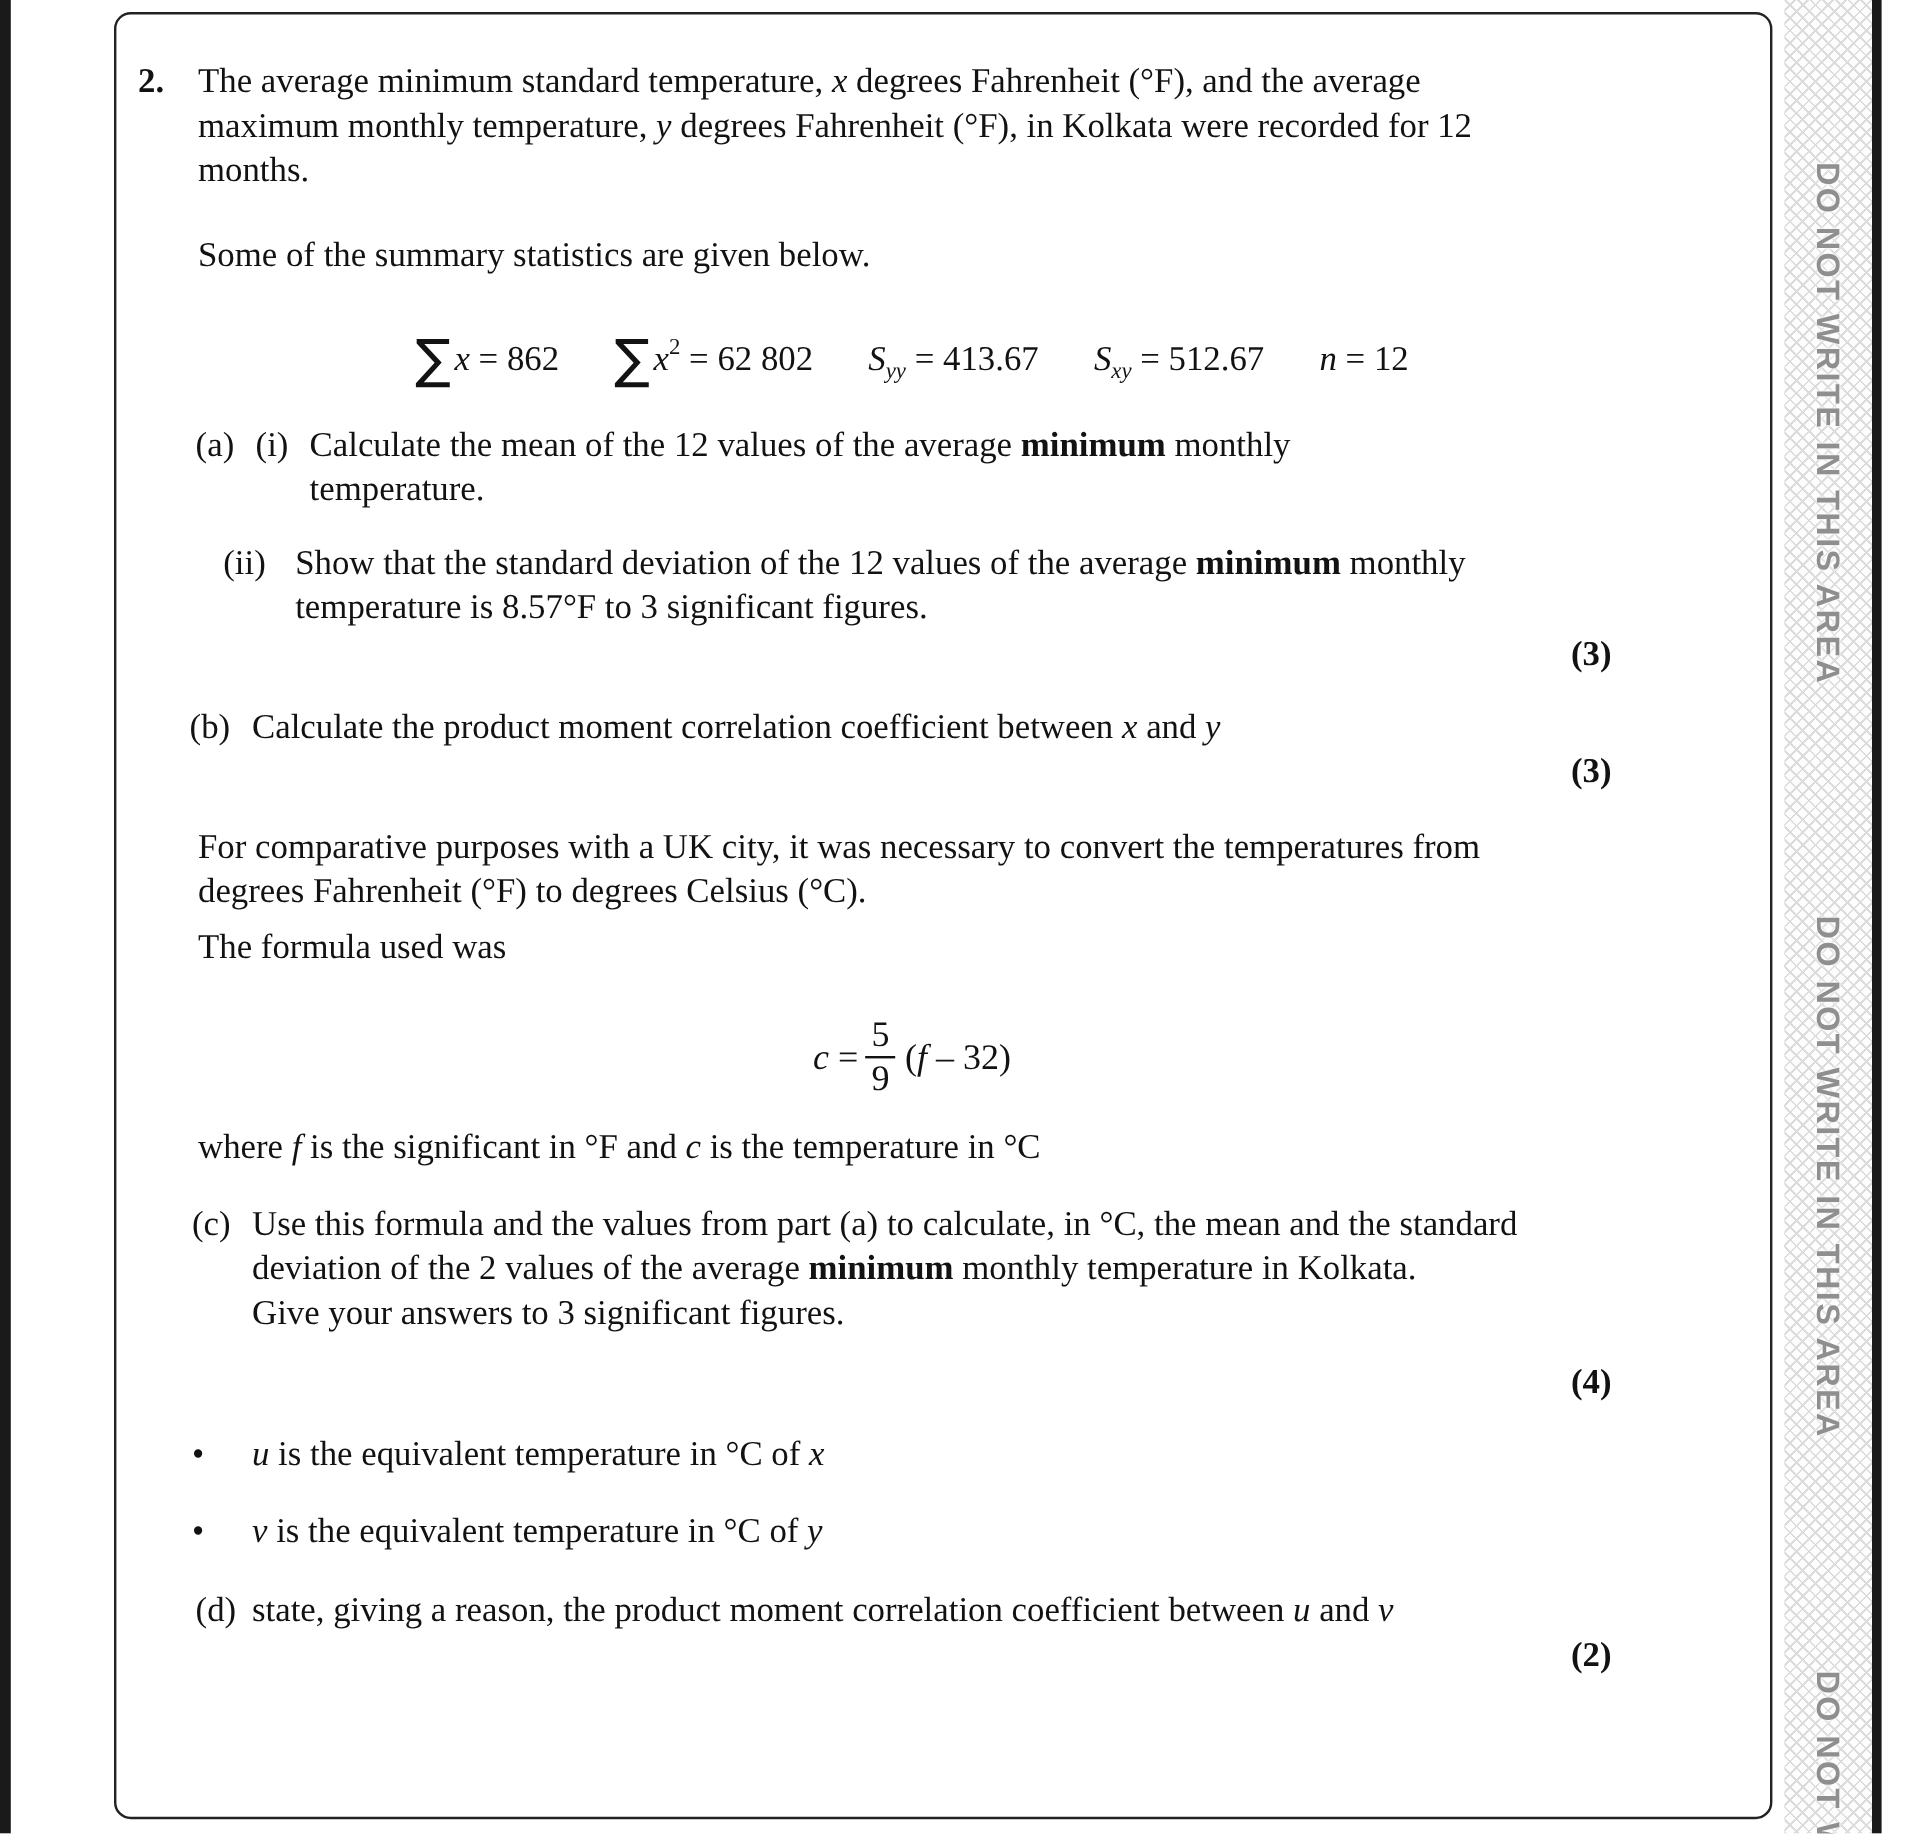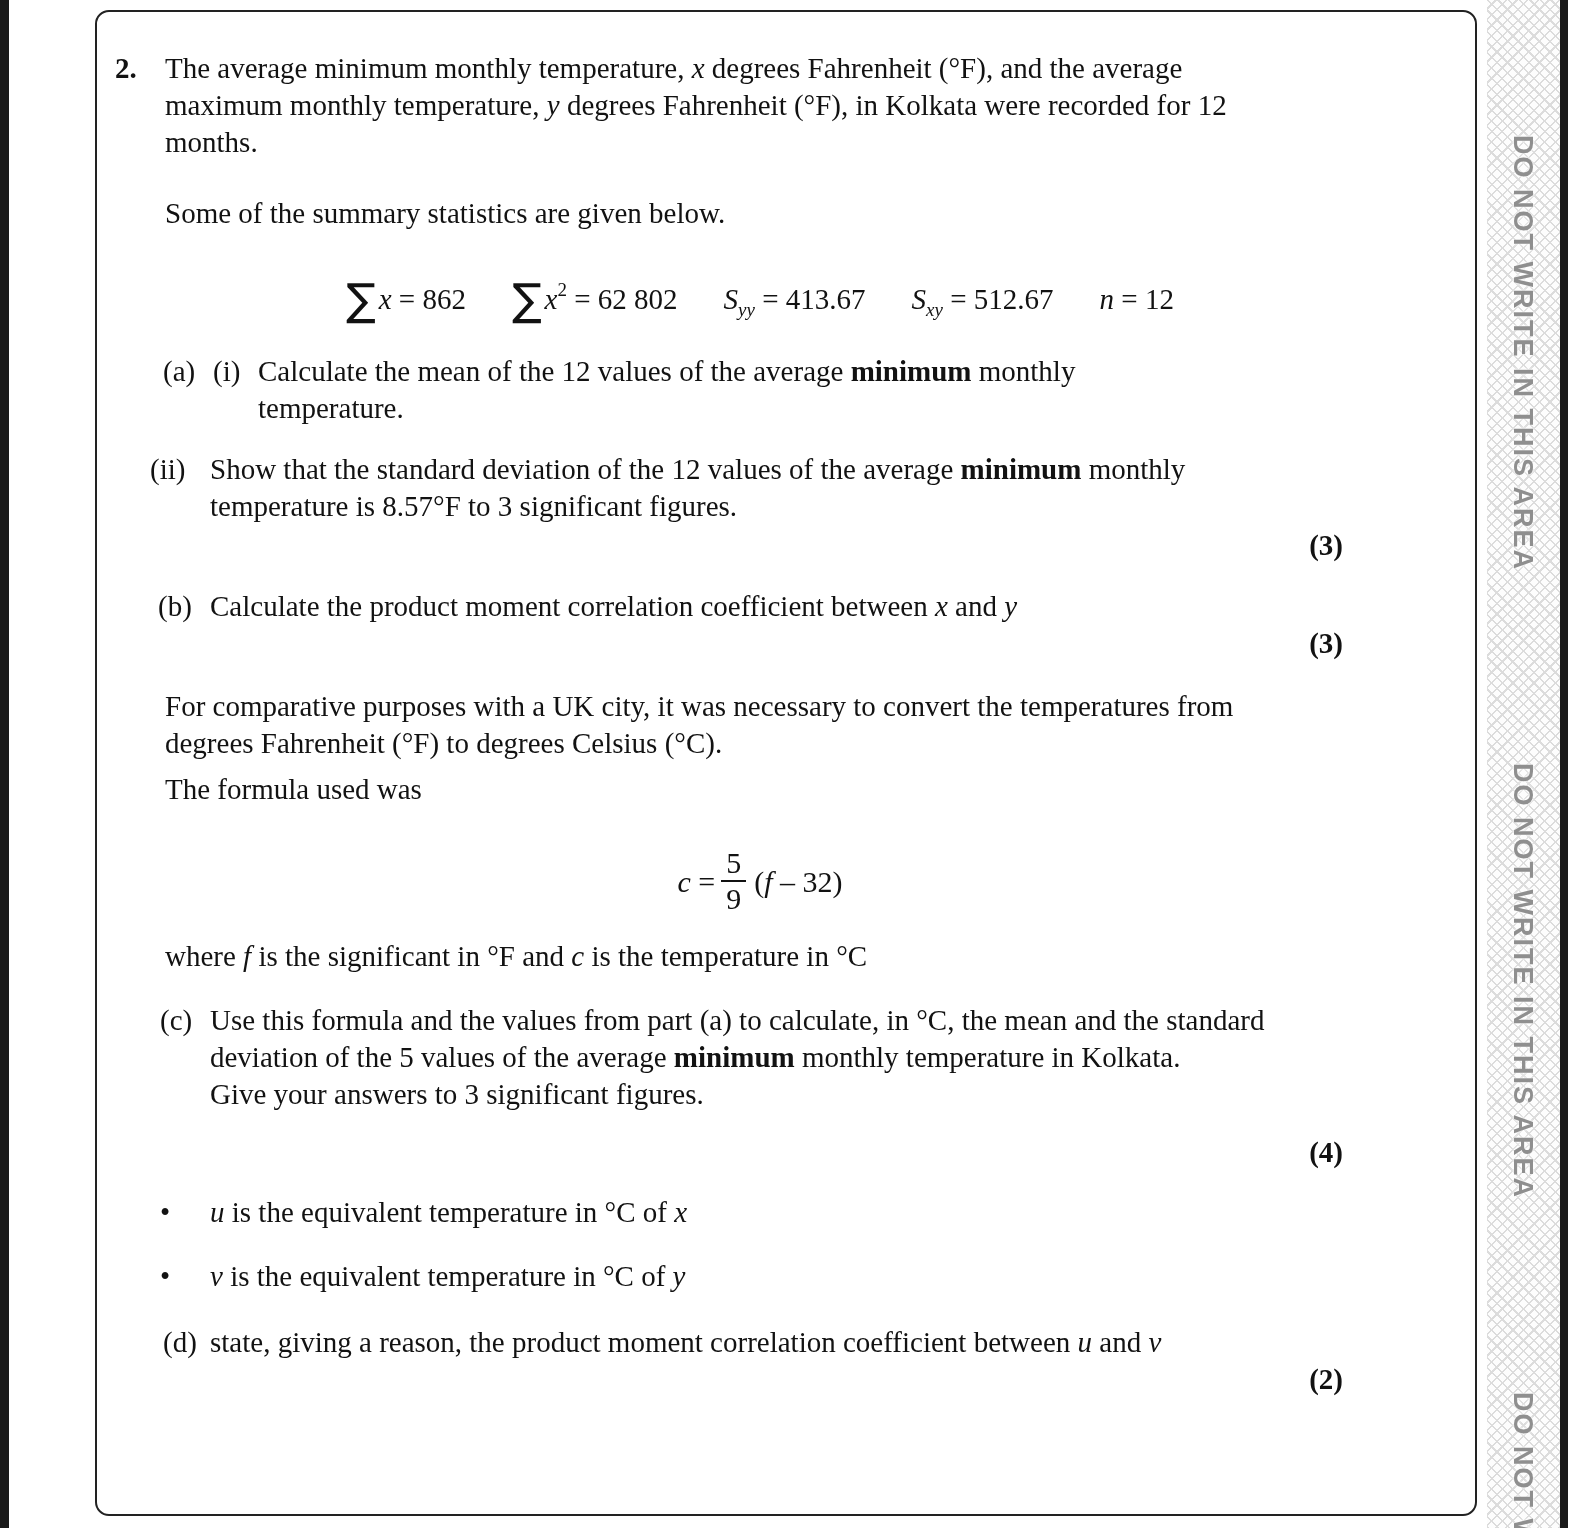--- a/index.html
+++ b/index.html
@@ -58,21 +58,21 @@
     font-family:"DejaVu Sans", sans-serif;
     font-size:44px; line-height:1; position:relative; top:6px; margin-right:3px;
   }
   .sup { font-size:19px; position:relative; top:-13px; }
   .sub { font-size:19px; position:relative; top:7px; }
 
   .part { display:flex; }
   .plabel { flex:0 0 auto; }
   .ind-a      { margin-left:48px; width:50px; }
   .ind-i      { width:45px; }
-  .ind-ii     { margin-left:35px; width:60px; }
+  .ind-ii     { margin-left:71px; width:60px; }
   .ind-b      { margin-left:43px; width:52px; }
   .ind-c      { margin-left:45px; width:50px; }
   .ind-d      { margin-left:48px; width:47px; }
   .ind-bullet { margin-left:45px; width:50px; }
 
   .part-ai  { margin-top:25px; }
   .part-aii { margin-top:24px; }
   .part-b   { margin-top:24px; }
   .part-c   { margin-top:27px; }
   .part-d   { margin-top:29px; }
@@ -109,21 +109,21 @@
 <body>
 
 <div class="left-edge"></div>
 
 <div class="qframe"></div>
 
 <div class="content">
 
   <div class="qrow">
     <span class="qnum">2.</span>
-    <div class="qtext"><span>The average minimum monthly temperature, </span><span style="font-style: italic;">x</span><span> degrees Fahrenheit (°F), and the average maximum monthly temperature, </span><span style="font-style: italic;">y</span><span> degrees Fahrenheit (°F), in Kolkata were recorded for 12 months.</span></div>
+    <div class="qtext"><span>The average minimum standard temperature, </span><span style="font-style: italic;">x</span><span> degrees Fahrenheit (°F), and the average maximum monthly temperature, </span><span style="font-style: italic;">y</span><span> degrees Fahrenheit (°F), in Kolkata were recorded for 12 months.</span></div>
   </div>
 
   <div class="para p-summary">Some of the summary statistics are given below.</div>
 
   <div class="stats">
     <span class="stat"><span class="sum">∑</span><span style="font-style: italic;">x</span><span> = 862</span></span>
     <span class="stat"><span class="sum">∑</span><span style="font-style: italic;">x</span><span class="sup">2</span><span> = 62 802</span></span>
     <span class="stat"><span style="font-style: italic;">S</span><span class="sub" style="font-style: italic;">yy</span><span> = 413.67</span></span>
     <span class="stat"><span style="font-style: italic;">S</span><span class="sub" style="font-style: italic;">xy</span><span> = 512.67</span></span>
     <span class="stat"><span style="font-style: italic;">n</span><span> = 12</span></span>
@@ -160,21 +160,21 @@
       <span class="den">9</span>
     </span>
     <span><span>(</span><span style="font-style: italic;">f</span><span> – 32)</span></span>
   </div>
 
   <div class="para p-where"><span>where </span><span style="font-style: italic;">f</span><span> is the significant in °F and </span><span style="font-style: italic;">c</span><span> is the temperature in °C</span></div>
 
   <div class="part part-c">
     <span class="plabel ind-c">(c)</span>
     <div class="pt-c">
-      <div><span>Use this formula and the values from part (a) to calculate, in °C, the mean and the standard deviation of the 5 values of the average </span><span style="font-weight: bold;">minimum</span><span> monthly temperature in Kolkata.</span></div>
+      <div><span>Use this formula and the values from part (a) to calculate, in °C, the mean and the standard deviation of the 2 values of the average </span><span style="font-weight: bold;">minimum</span><span> monthly temperature in Kolkata.</span></div>
       <div>Give your answers to 3 significant figures.</div>
     </div>
   </div>
 
   <div class="marks mk-c">(4)</div>
 
 
   <div class="part bullet-u">
     <span class="plabel ind-bullet">•</span>
     <div><span style="font-style: italic;">u</span><span> is the equivalent temperature in °C of </span><span style="font-style: italic;">x</span></div>

